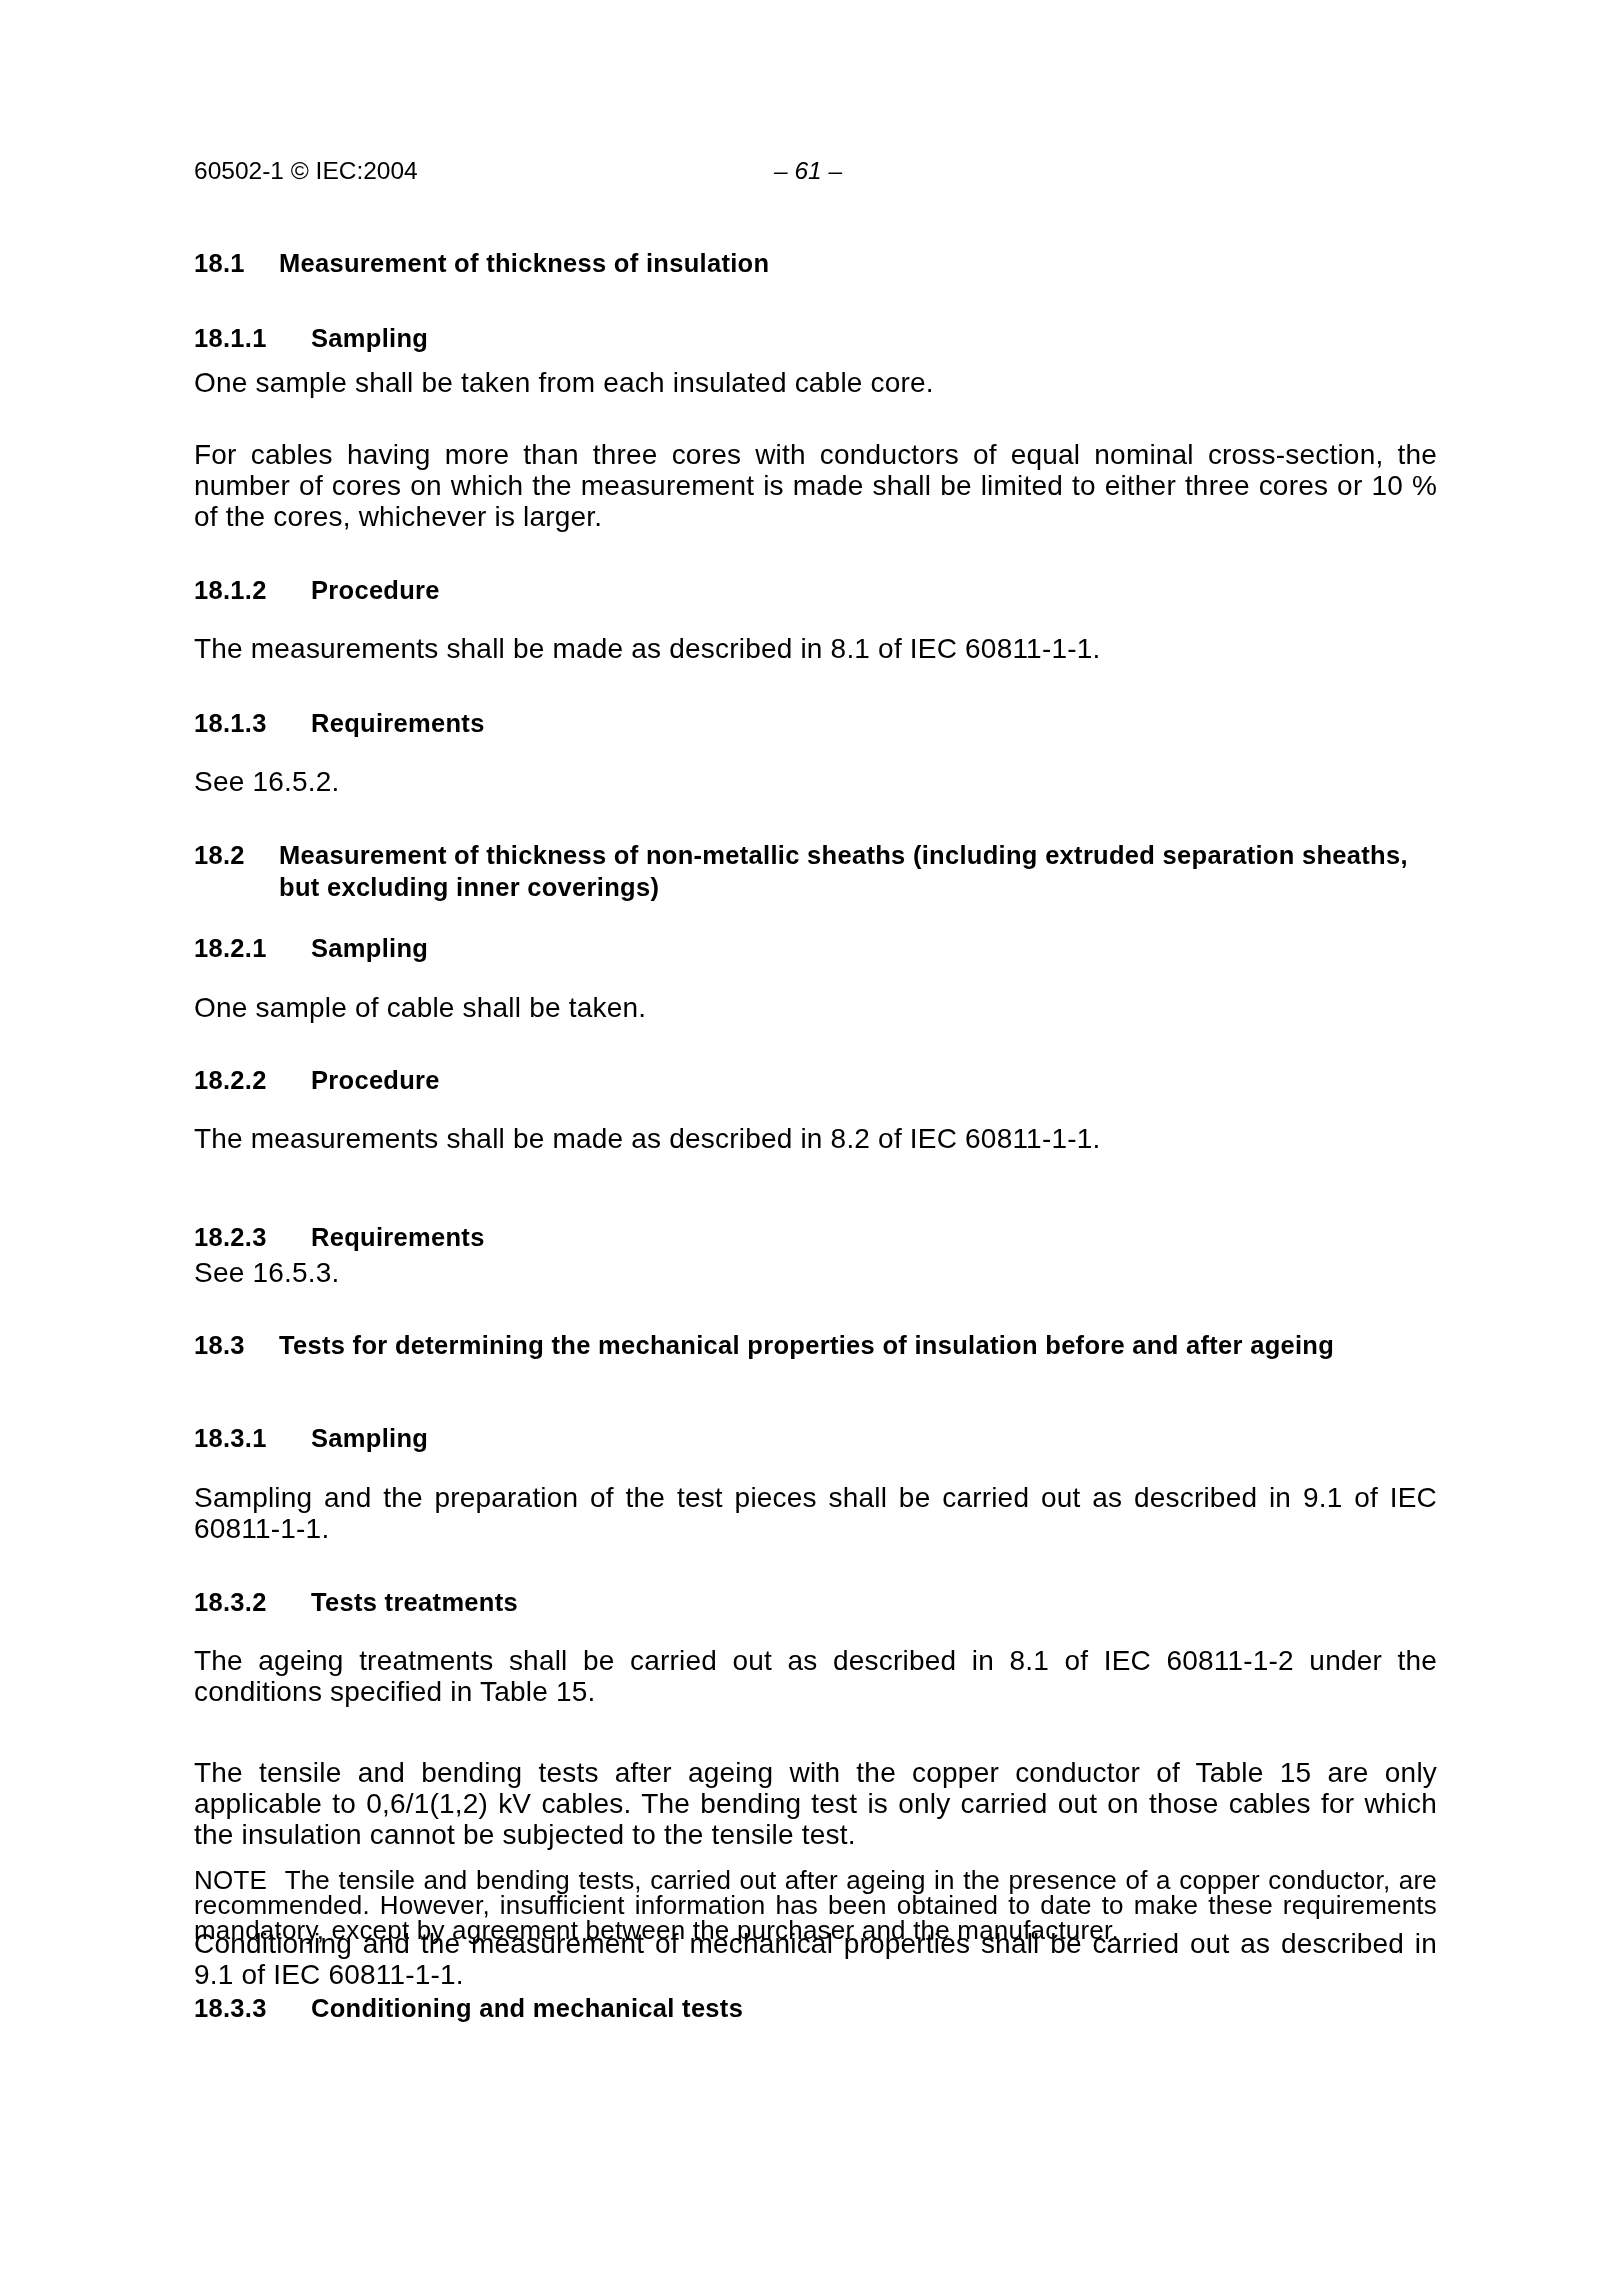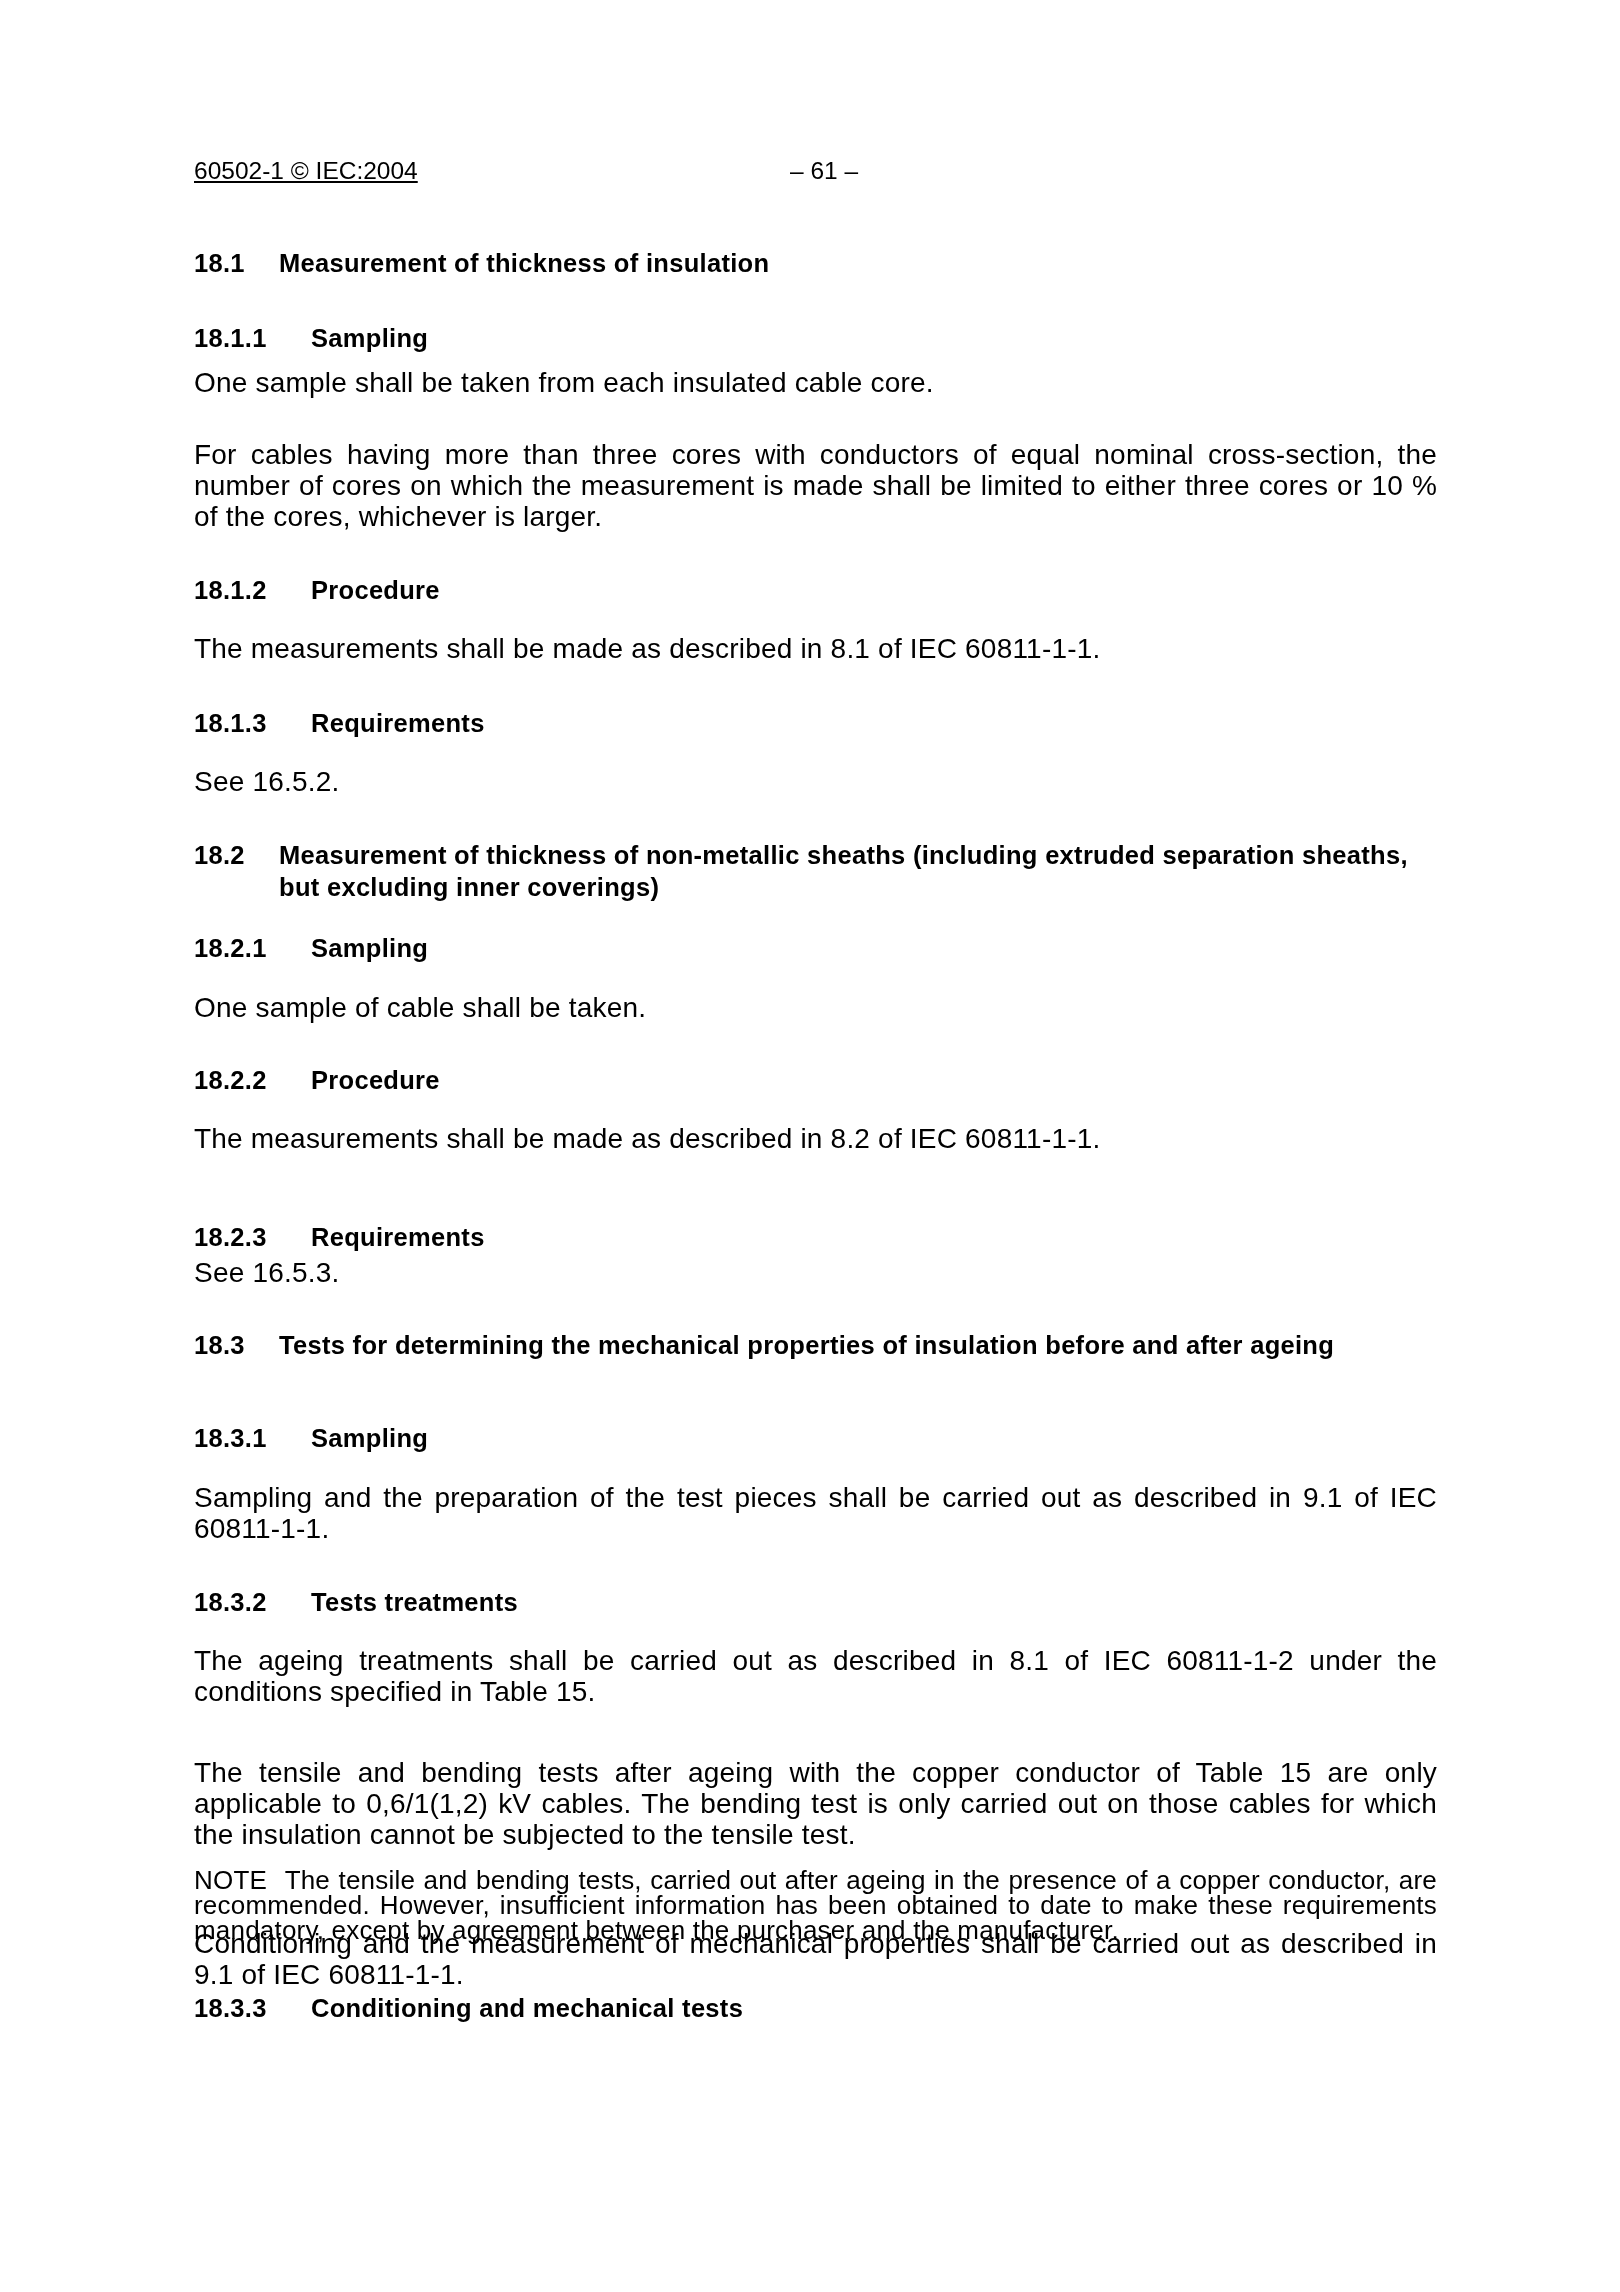--- a/index.html
+++ b/index.html
@@ -2,22 +2,22 @@
 <html><head>
 <meta charset="utf-8">
 <style>
   html, body { margin: 0; padding: 0; background: #ffffff; }
   body {
     width: 1620px; height: 2293px; position: relative; overflow: hidden;
     font-family: "Liberation Sans", sans-serif; color: #000;
   }
   .page { position: absolute; left: 194px; top: 0; width: 1243px; }
   .header { position: absolute; top: 157px; left: 0; width: 1243px; font-size: 24.5px; }
-  .header .left { position: absolute; left: 0; text-decoration: underline; }
-  .header .center { position: absolute; left: 596px; }
+  .header .left { position: absolute; left: 0; }
+  .header .center { position: absolute; left: 580px; font-style: italic; }
   .h {
     position: absolute; left: 0; font-weight: bold; font-size: 25.5px; line-height: 32px;
     letter-spacing: 0.3px;
   }
   .h .num { display: inline-block; width: 85px; }
   .h.l2 .num { width: 117px; }
   .h .title { display: inline-block; vertical-align: top; }
   .h.two .title { width: 1157px; }
   .p {
     position: absolute; left: 0; width: 1243px; font-size: 28px; line-height: 31px;

